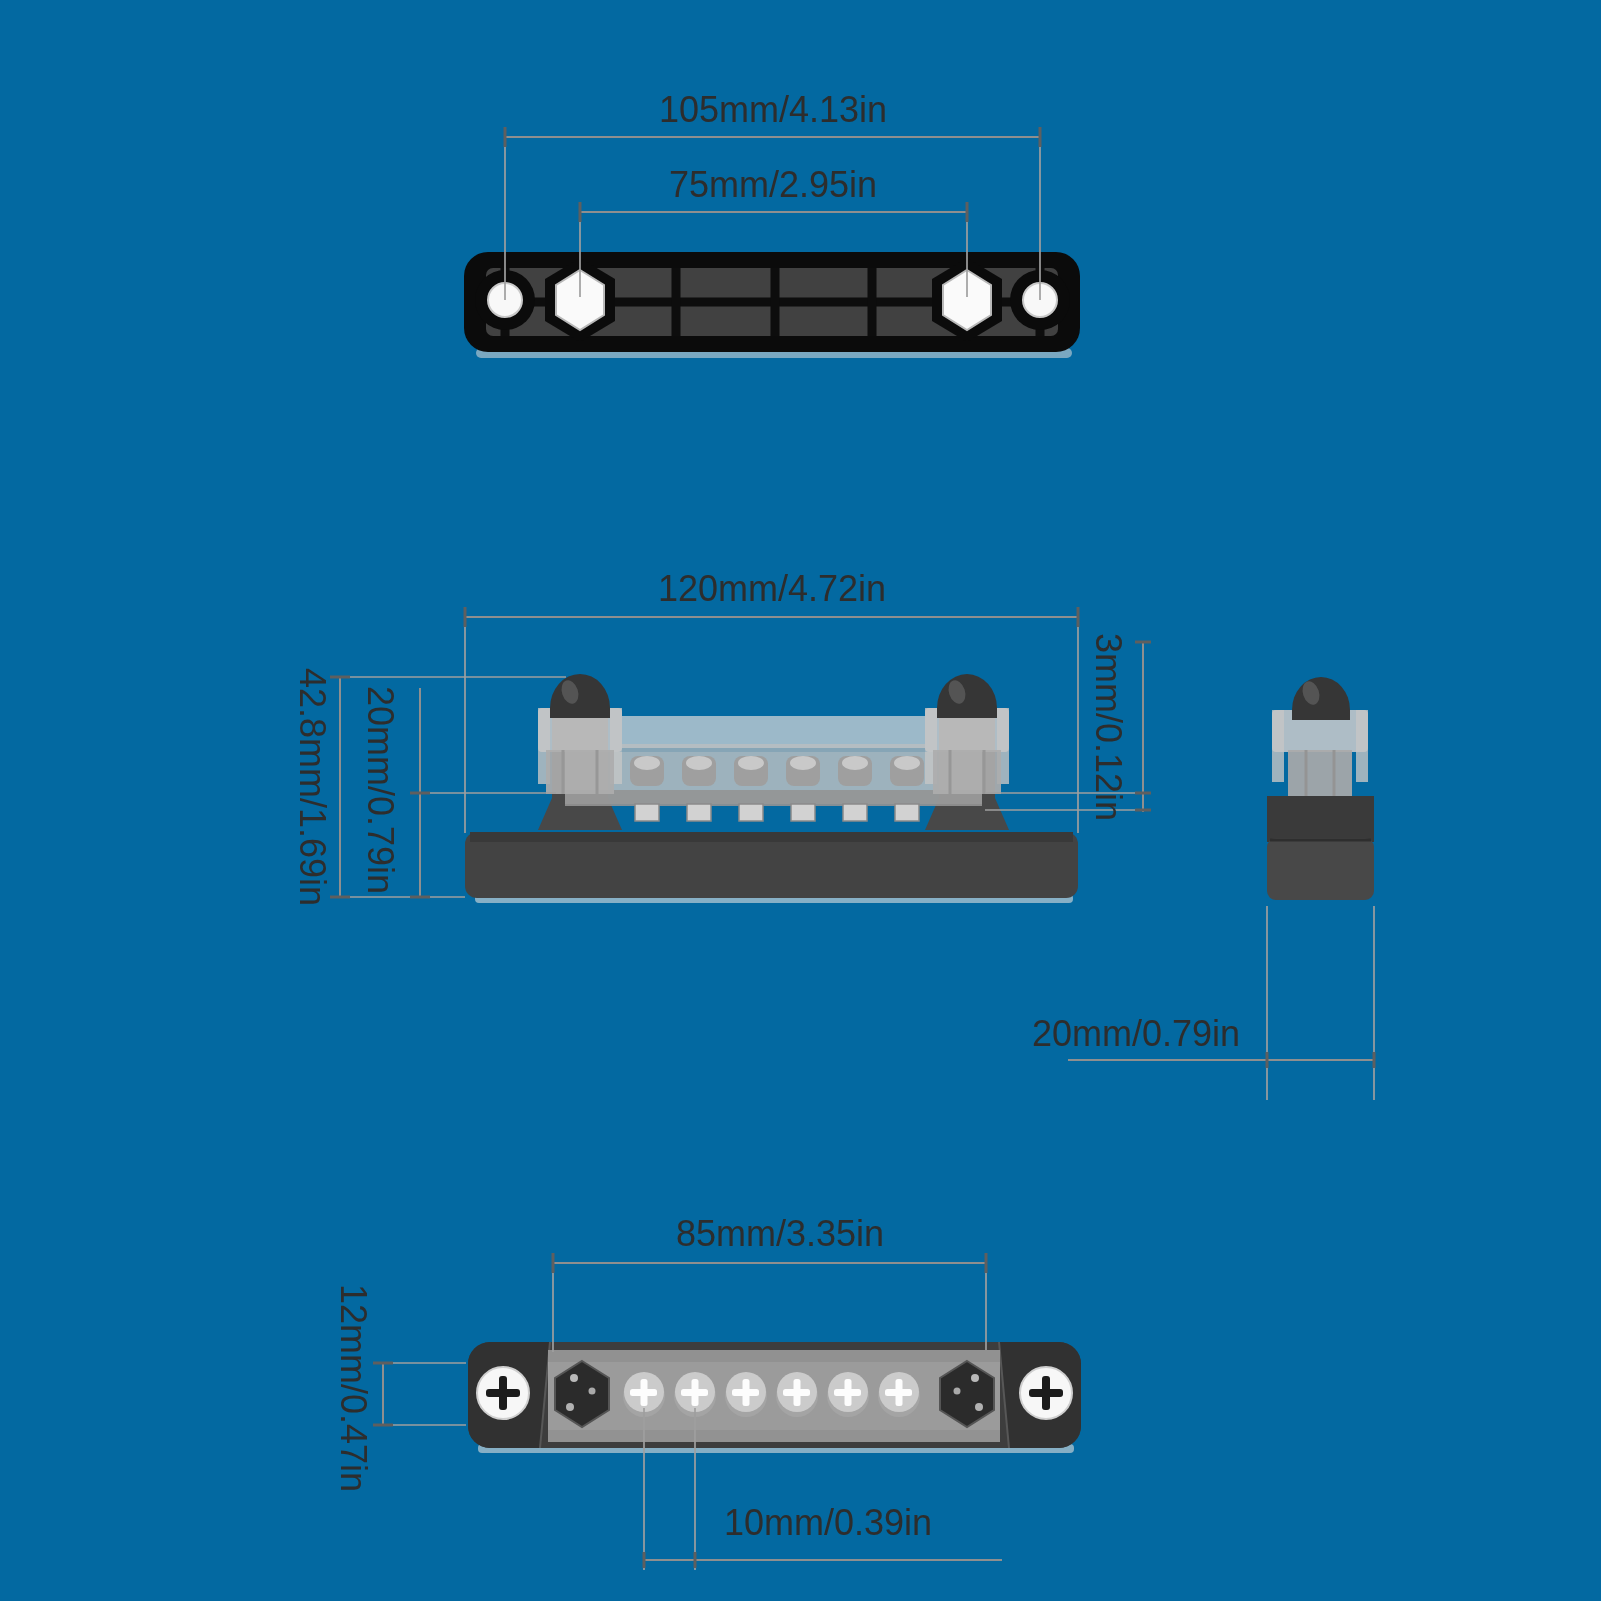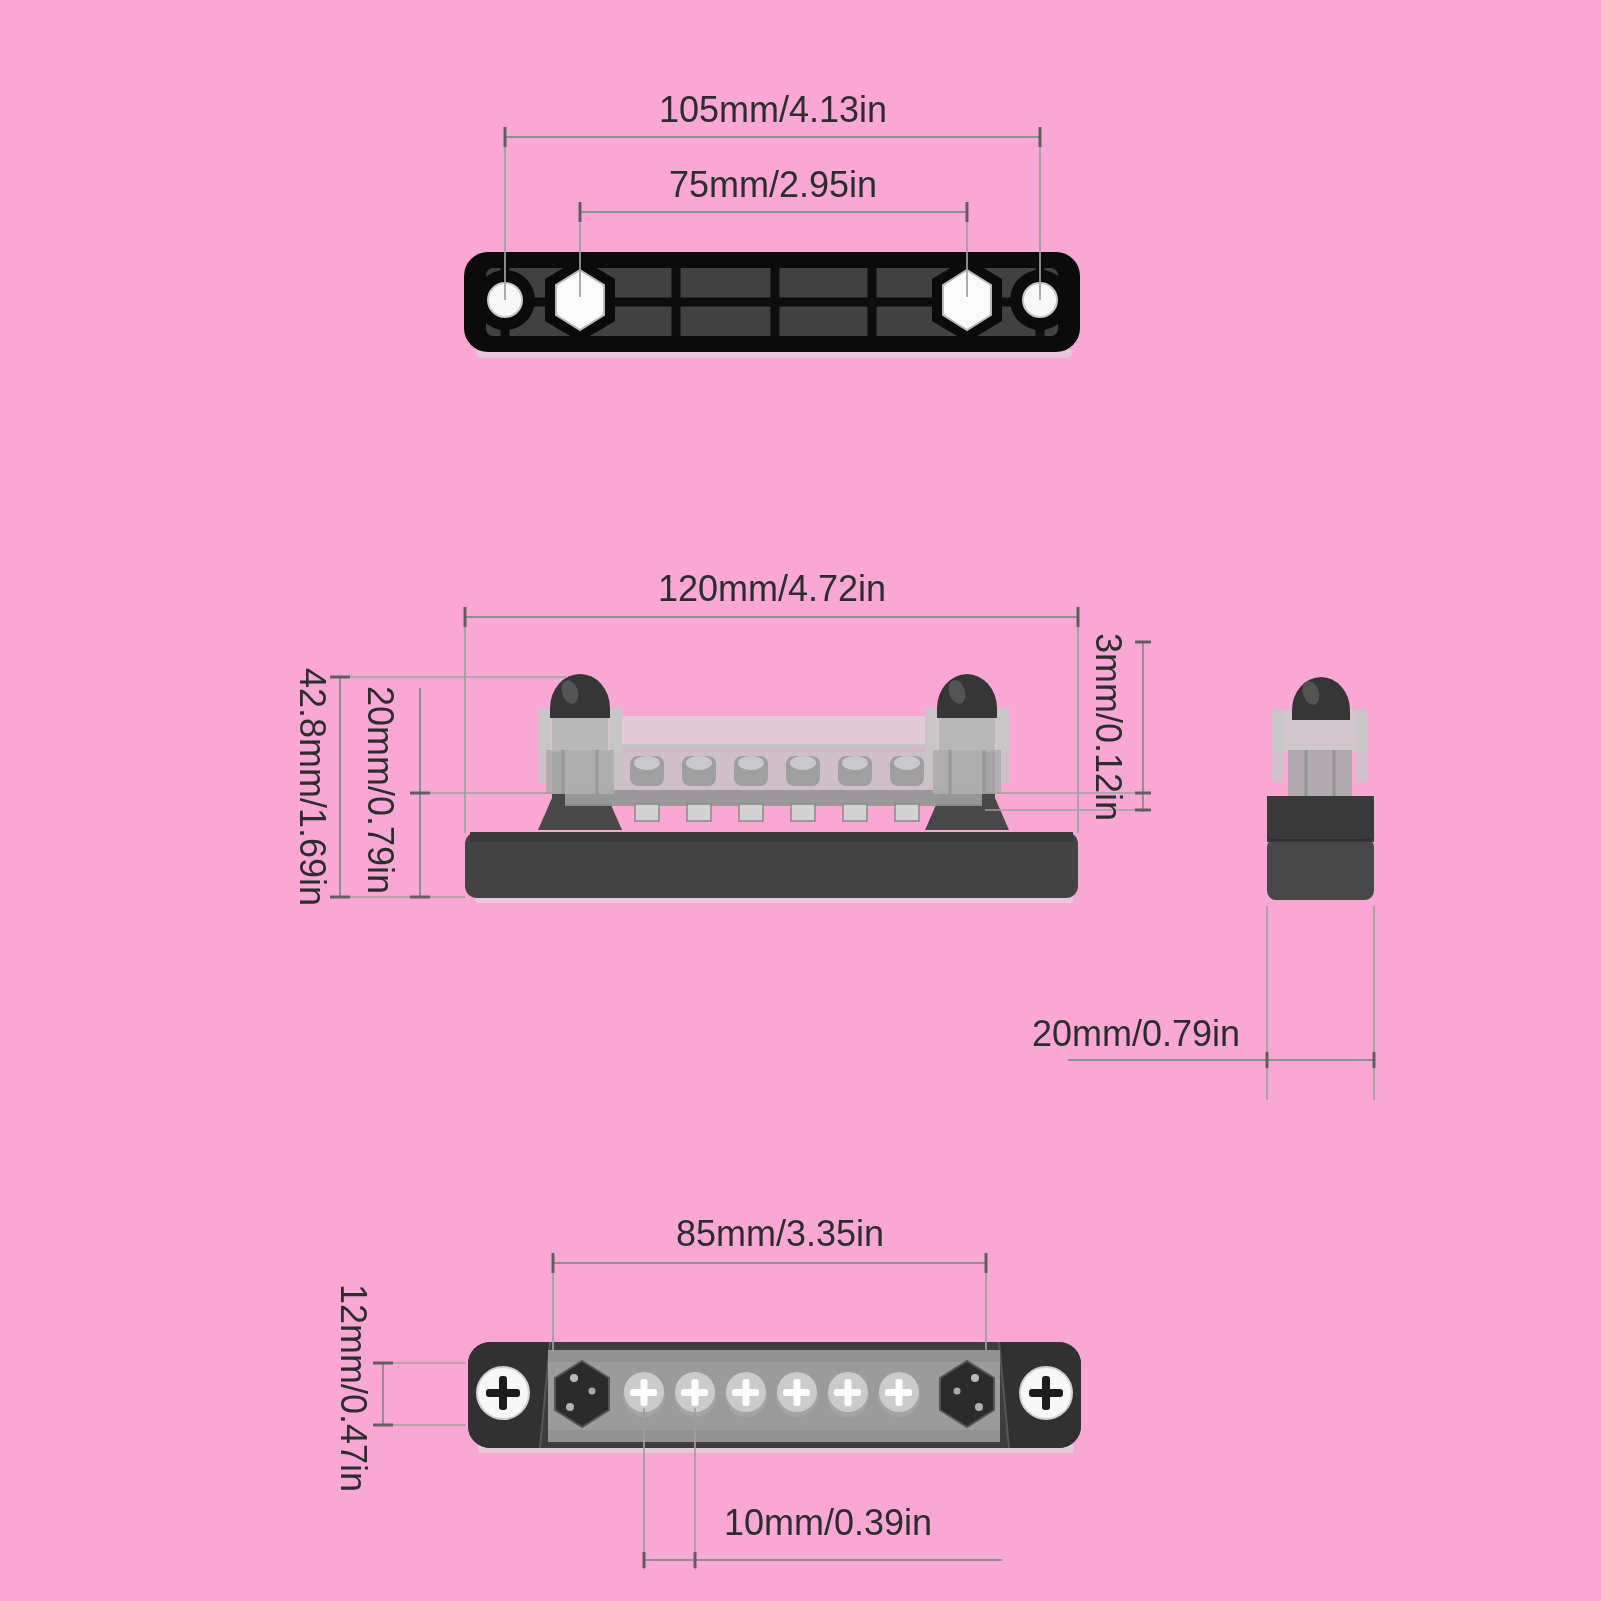--- a/index.html
+++ b/index.html
@@ -1,16 +1,16 @@
 <!DOCTYPE html>
 <html><head>
 <meta charset="utf-8">
 <style>
   html,body{margin:0;padding:0;background:#ffffff;}
-  #canvas{position:relative;width:1601px;height:1601px;background:#f9a8d4;overflow:hidden;}
+  #canvas{position:relative;width:1601px;height:1601px;background:#0369a1;overflow:hidden;}
   svg{position:absolute;left:0;top:0;}
   .lbl{font-family:"Liberation Sans", sans-serif;font-size:36px;fill:#2d2d2d;}
   .dim{stroke:#8f8f8f;stroke-width:2;fill:none;}
   .ext{stroke:#9f9f9f;stroke-width:1.7;fill:none;}
   .tick{stroke:#5f5f5f;stroke-width:3;fill:none;}
   .grid{stroke:#0d0d0d;stroke-width:9;fill:none;}
 </style>
 </head>
 <body>
 

